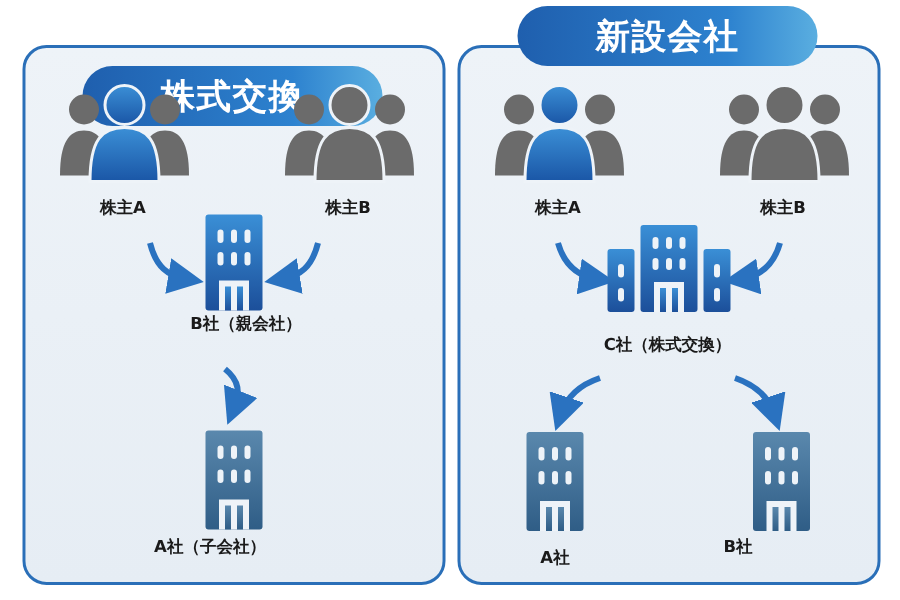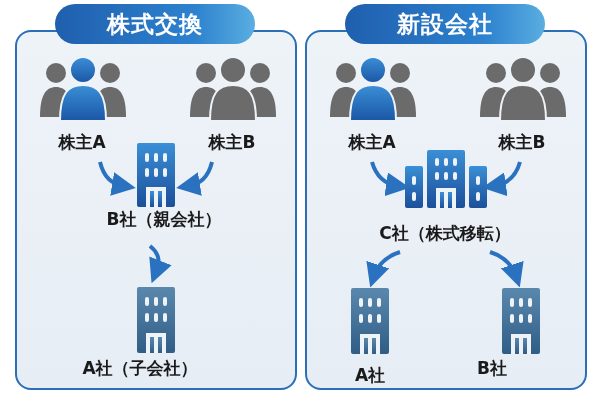--- a/index.html
+++ b/index.html
@@ -1,23 +1,23 @@
 <!DOCTYPE html>
 <html><head>
 <meta charset="utf-8">
 <style>
   html,body{margin:0;padding:0;}
   body{width:600px;height:400px;background:#ffffff;position:relative;overflow:hidden;font-family:"DejaVu Sans",sans-serif;}
   .panel{position:absolute;top:30px;height:360px;border:2px solid #2a6fb8;border-radius:16px;background:linear-gradient(180deg,#eef3f8 0%,#e6edf4 100%);box-sizing:border-box;}
   #left{left:15px;width:282px;}
   #right{left:305px;width:282px;}
   .title-pill{position:absolute;top:4px;height:40px;border-radius:20px;background:linear-gradient(90deg,#1f5fae 0%,#2d82cf 70%,#5aaee0 100%);color:#fff;font-size:23px;font-weight:bold;display:flex;align-items:center;justify-content:center;letter-spacing:1px;}
-  #left-title{left:55px;width:200px;}
+  #left-title{left:55px;width:200px;margin-top:40px;}
   #right-title{left:345px;width:200px;}
-  .label{position:absolute;font-size:17px;font-weight:bold;color:#1a1a1a;white-space:nowrap;transform:translateX(-50%);}
+  .label{position:absolute;font-size:11px;font-weight:bold;color:#1a1a1a;white-space:nowrap;transform:translateX(-50%);}
   svg{position:absolute;overflow:visible;}
 </style>
 </head>
 <body>
 
 <svg width="0" height="0" style="position:absolute">
   <defs>
     <linearGradient id="bldBlue" x1="0" y1="0" x2="0" y2="1">
       <stop offset="0" stop-color="#3a8fd6"></stop>
       <stop offset="1" stop-color="#1c4f9a"></stop>
@@ -146,21 +146,21 @@
     <rect x="30" y="22" width="4" height="8" rx="2"></rect>
       <rect x="39" y="22" width="4" height="8" rx="2"></rect>
       <rect x="48" y="22" width="4" height="8" rx="2"></rect>
     <rect x="31" y="38" width="20" height="20"></rect>
   </g>
   <g fill="url(#bldBlue)">
       <rect x="35" y="42" width="4" height="16"></rect>
       <rect x="43" y="42" width="4" height="16"></rect>
     </g>
 </svg>
-<div class="label" style="left:445px;top:222px">C社（株式移転）</div>
+<div class="label" style="left:445px;top:222px">C社（株式交換）</div>
 
 <svg style="left:351px;top:288px" width="38" height="66" viewBox="0 0 38 66">
   <rect x="0" y="0" width="38" height="66" rx="2" fill="url(#bldMuted)"></rect>
   <g fill="#eef3f8">
     <rect x="8" y="10" width="4" height="9" rx="2"></rect>
       <rect x="17" y="10" width="4" height="9" rx="2"></rect>
       <rect x="26" y="10" width="4" height="9" rx="2"></rect>
     <rect x="8" y="26" width="4" height="9" rx="2"></rect>
       <rect x="17" y="26" width="4" height="9" rx="2"></rect>
       <rect x="26" y="26" width="4" height="9" rx="2"></rect>

